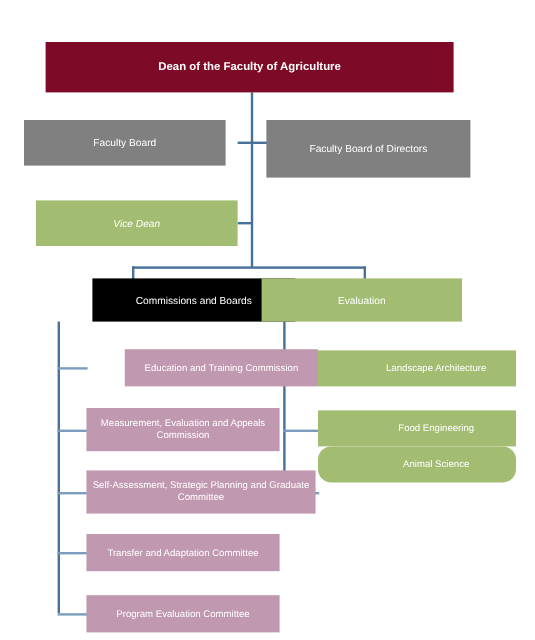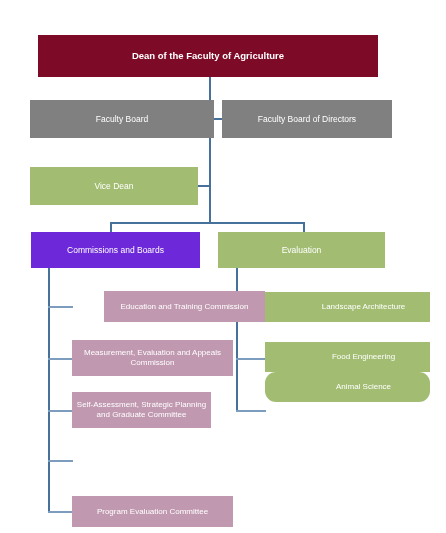--- a/index.html
+++ b/index.html
@@ -38,21 +38,21 @@
     color: #ffffff;
     line-height: 1.25;
     padding: 2px 4px;
     z-index: 3;
   }
   .node .label { display: block; width: 100%; }
 
   .node.dean        { background: #7d0a26; font-size: 9.5px; font-weight: bold; }
   .node.board       { background: #808080; font-size: 8.5px; }
   .node.vicedean    { background: #a2bd72; font-size: 8.5px; }
-  .node.branch-pink { background: #6d28d9; font-size: 8.5px; }
+  .node.branch-pink { background: #000000; font-size: 8.5px; margin-left: 46px; }
   .node.branch-green{ background: #a2bd72; font-size: 8.5px; }
   .node.leaf-pink   { background: #c098b0; font-size: 8px; }
   .node.leaf-green  { background: #a2bd72; font-size: 8px; padding-left: 36px; }
 </style>
 </head>
 <body>
 
 <div id="chart-root">
 
   <div class="line v" style="left:209px; top:77px; height:146px;"></div>
@@ -76,48 +76,51 @@
 
   <div class="line v" style="left:236px; top:268px; height:142px;"></div>
   <div class="line h thin" style="left:236px; top:306px; width:30px;"></div>
   <div class="line h thin" style="left:236px; top:358px; width:30px;"></div>
   <div class="line h thin" style="left:236px; top:410px; width:30px;"></div>
 
   <div class="node dean" style="left:38px; top:35px; width:340px; height:42px;">
     <span class="label">Dean of the Faculty of Agriculture</span>
   </div>
 
-  <div class="node board" style="left:30px; top:100px; width:184px; height:38px;">
+  <div class="node board" style="left:20px; top:100px; width:168px; height:38px;">
     <span class="label">Faculty Board</span>
   </div>
 
-  <div class="node board" style="left:222px; top:100px; width:170px; height:38px;">
+  <div class="node board" style="left:222px; top:100px; width:170px; height:48px;">
     <span class="label">Faculty Board of Directors</span>
   </div>
 
-  <div class="node vicedean" style="left:30px; top:167px; width:168px; height:38px;">
+  <div class="node vicedean" style="left:30px; top:167px; width:168px; height:38px;font-style:italic;">
     <span class="label">Vice Dean</span>
   </div>
 
   <div class="node branch-pink" style="left:31px; top:232px; width:169px; height:36px;">
     <span class="label">Commissions and Boards</span>
   </div>
 
   <div class="node branch-green" style="left:218px; top:232px; width:167px; height:36px;">
     <span class="label">Evaluation</span>
   </div>
 
   <div class="node leaf-pink" style="left:72px; top:291px; width:161px; height:31px;margin-left:32px;">
     <span class="label">Education and Training Commission</span>
   </div>
   <div class="node leaf-pink" style="left:72px; top:340px; width:161px; height:36px;">
     <span class="label">Measurement, Evaluation and Appeals Commission</span>
   </div>
-  <div class="node leaf-pink" style="left:72px; top:392px; width:139px; height:36px;">
+  <div class="node leaf-pink" style="left:72px; top:392px; width:191px; height:36px;">
     <span class="label">Self-Assessment, Strategic Planning and Graduate Committee</span>
+  </div>
+  <div class="node leaf-pink" style="left:72px; top:445px; width:161px; height:31px;">
+    <span class="label">Transfer and Adaptation Committee</span>
   </div>
   <div class="node leaf-pink" style="left:72px; top:496px; width:161px; height:31px;">
     <span class="label">Program Evaluation Committee</span>
   </div>
 
   <div class="node leaf-green" style="left:265px; top:292px; width:165px; height:30px;">
     <span class="label">Landscape Architecture</span>
   </div>
   <div class="node leaf-green" style="left:265px; top:342px; width:165px; height:30px;">
     <span class="label">Food Engineering</span>

